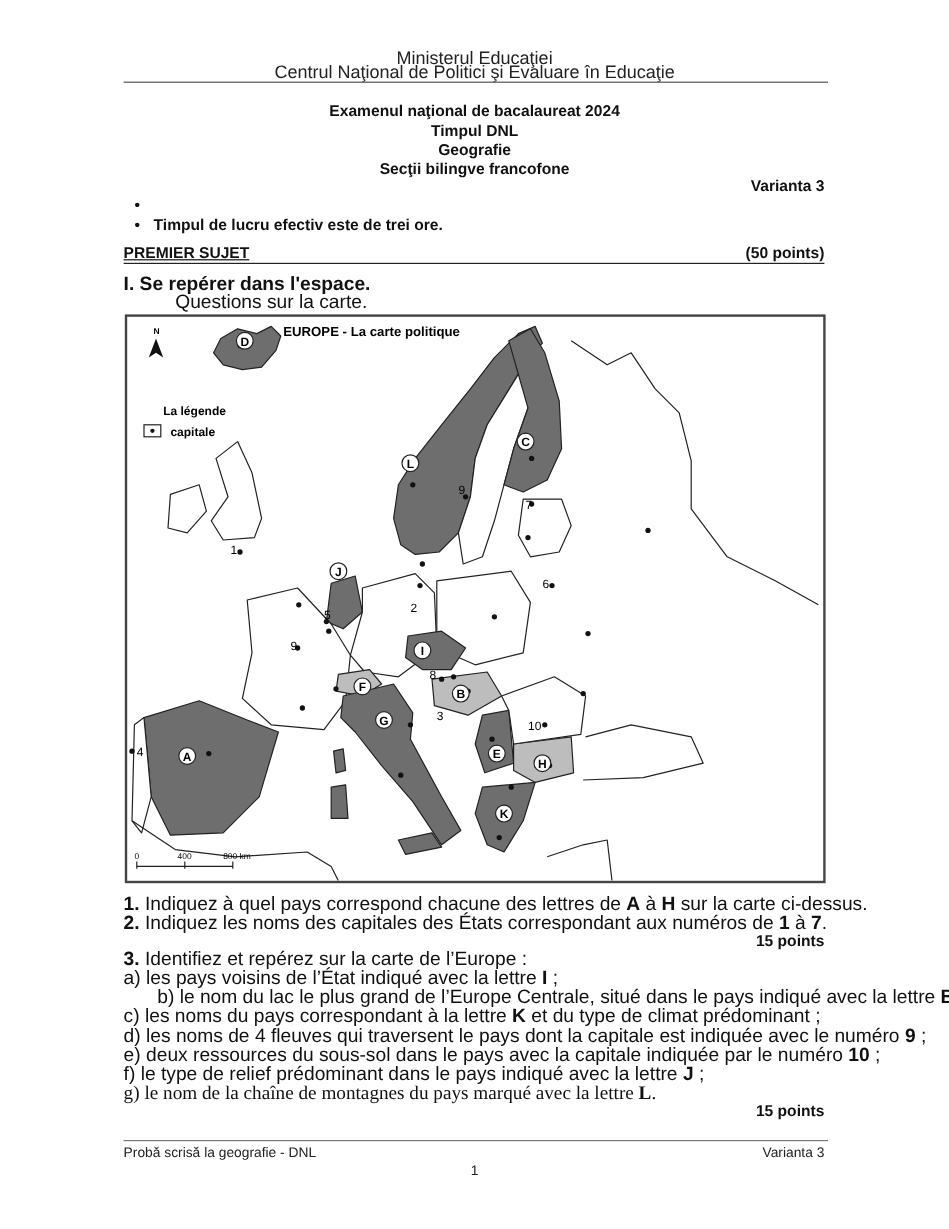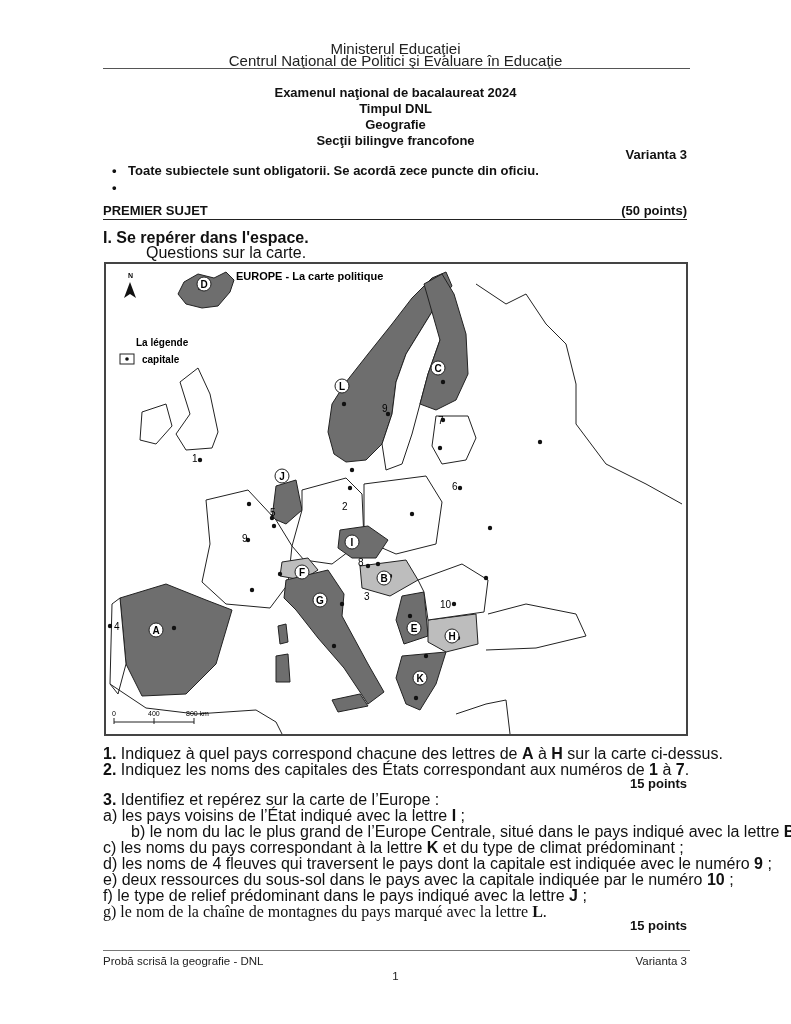--- a/index.html
+++ b/index.html
@@ -27,27 +27,27 @@
 <div class="abs hdr" style="top:55px;">Centrul Naţional de Politici şi Evaluare în Educaţie</div>
 <div class="abs hdr-line" style="top:68px;"></div>
 
 <div class="abs title" style="top:85px;">Examenul naţional de bacalaureat 2024</div>
 <div class="abs title" style="top:101px;">Timpul DNL</div>
 <div class="abs title" style="top:117px;">Geografie</div>
 <div class="abs title" style="top:133px;">Secţii bilingve francofone</div>
 <div class="abs pts" style="top:147px;">Varianta 3</div>
 
 <div class="abs bullet-list" style="top:162px;">
-  <span class="b">•</span><span>Toate subiectele sunt obligatorii. Se acordă zece puncte din oficiu.</span>
+  <span class="b">•</span>
 </div>
 <div class="abs bullet-list" style="top:179px;">
-  <span class="b">•</span>
-</div>
-
-<div class="abs section" style="top:203px;">
+  <span class="b">•</span><span>Timpul de lucru efectiv este de trei ore.</span>
+</div>
+
+<div class="abs section" style="top:203px;text-decoration:underline;">
   <span>PREMIER SUJET</span>
   <span class="r bold" style="font-weight:bold;">(50 points)</span>
 </div>
 
 <div class="abs q bold" style="top:230px;">I. Se repérer dans l'espace.</div>
 <div class="abs q" style="top:245px;left:146px;">Questions sur la carte.</div>
 
 <div class="abs map">
   <svg width="580" height="470" viewBox="0 0 580 470">
     <g stroke="#222" stroke-width="1" fill="none" stroke-linejoin="round">

